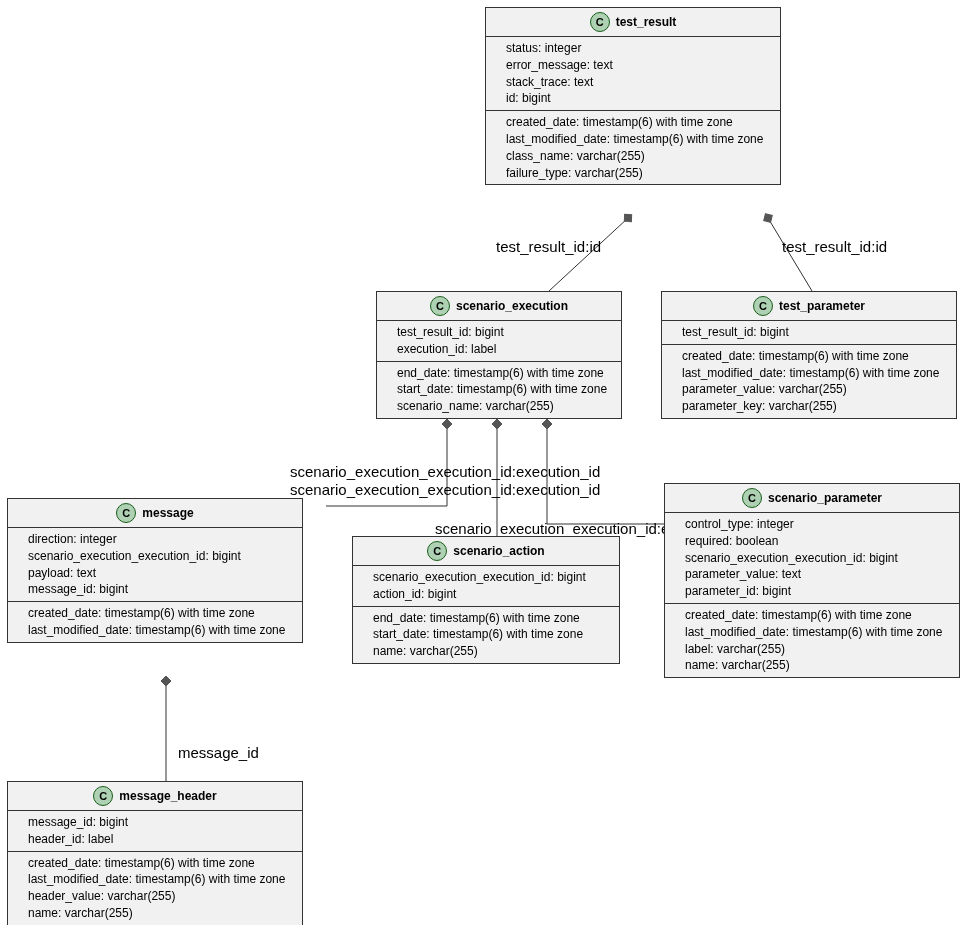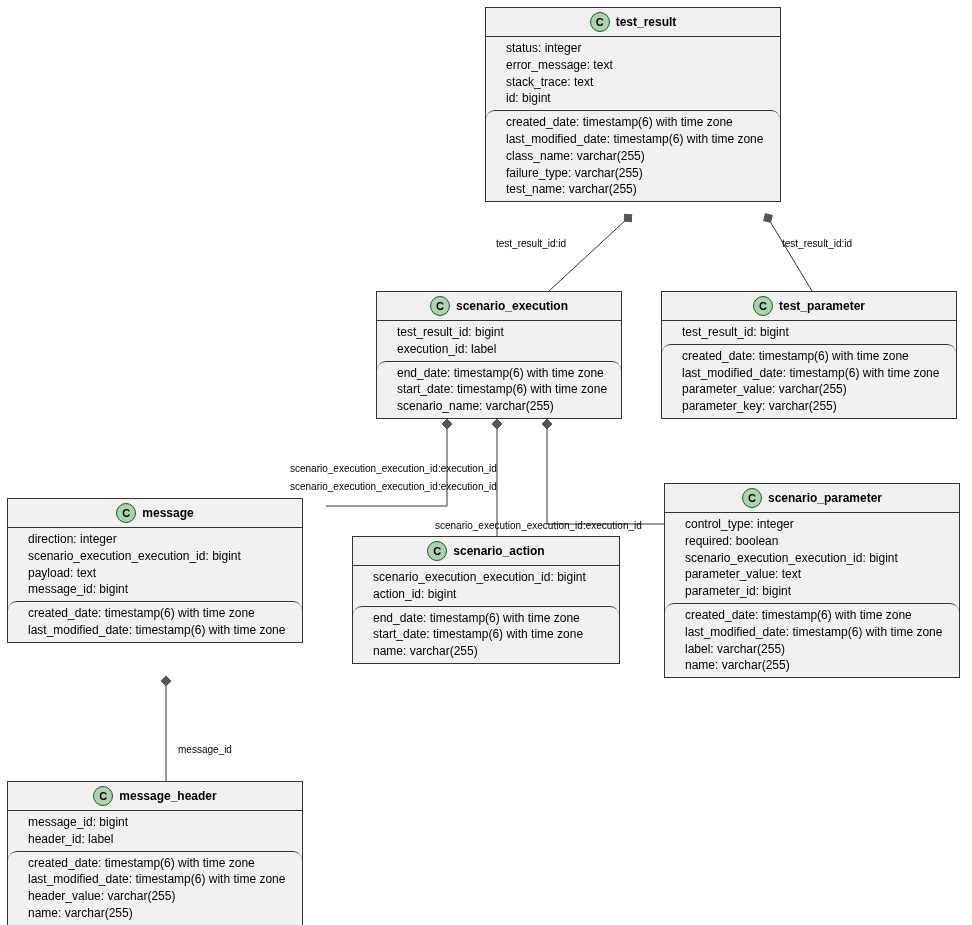--- a/index.html
+++ b/index.html
@@ -39,35 +39,34 @@
     justify-content: center;
     font-weight: bold;
     font-size: 11px;
     color: #000;
   }
   .section {
     padding: 3px 20px;
   }
   .section + .section {
     border-top: 1.5px solid #333;
-    border-radius: 9px;
   }
   .attr {
     white-space: nowrap;
     line-height: 1.4;
   }
   svg.connectors {
     position: absolute;
     top: 0;
     left: 0;
     pointer-events: none;
   }
   .edge-label {
     position: absolute;
-    font-size: 10px;
+    font-size: 15px;
     white-space: nowrap;
     background: transparent;
   }
 </style>
 </head>
 <body>
 
 <div class="canvas">
 
   <svg class="connectors" width="972" height="925">
@@ -107,21 +106,20 @@
       <div class="attr">status: integer</div>
       <div class="attr">error_message: text</div>
       <div class="attr">stack_trace: text</div>
       <div class="attr">id: bigint</div>
     </div>
     <div class="section">
       <div class="attr">created_date: timestamp(6) with time zone</div>
       <div class="attr">last_modified_date: timestamp(6) with time zone</div>
       <div class="attr">class_name: varchar(255)</div>
       <div class="attr">failure_type: varchar(255)</div>
-      <div class="attr">test_name: varchar(255)</div>
     </div>
   </div>
 
   <div class="entity" style="left:376px; top:291px; width:246px;">
     <div class="entity-title">
       <span class="class-icon">C</span>
       <span>scenario_execution</span>
     </div>
     <div class="section">
       <div class="attr">test_result_id: bigint</div>

